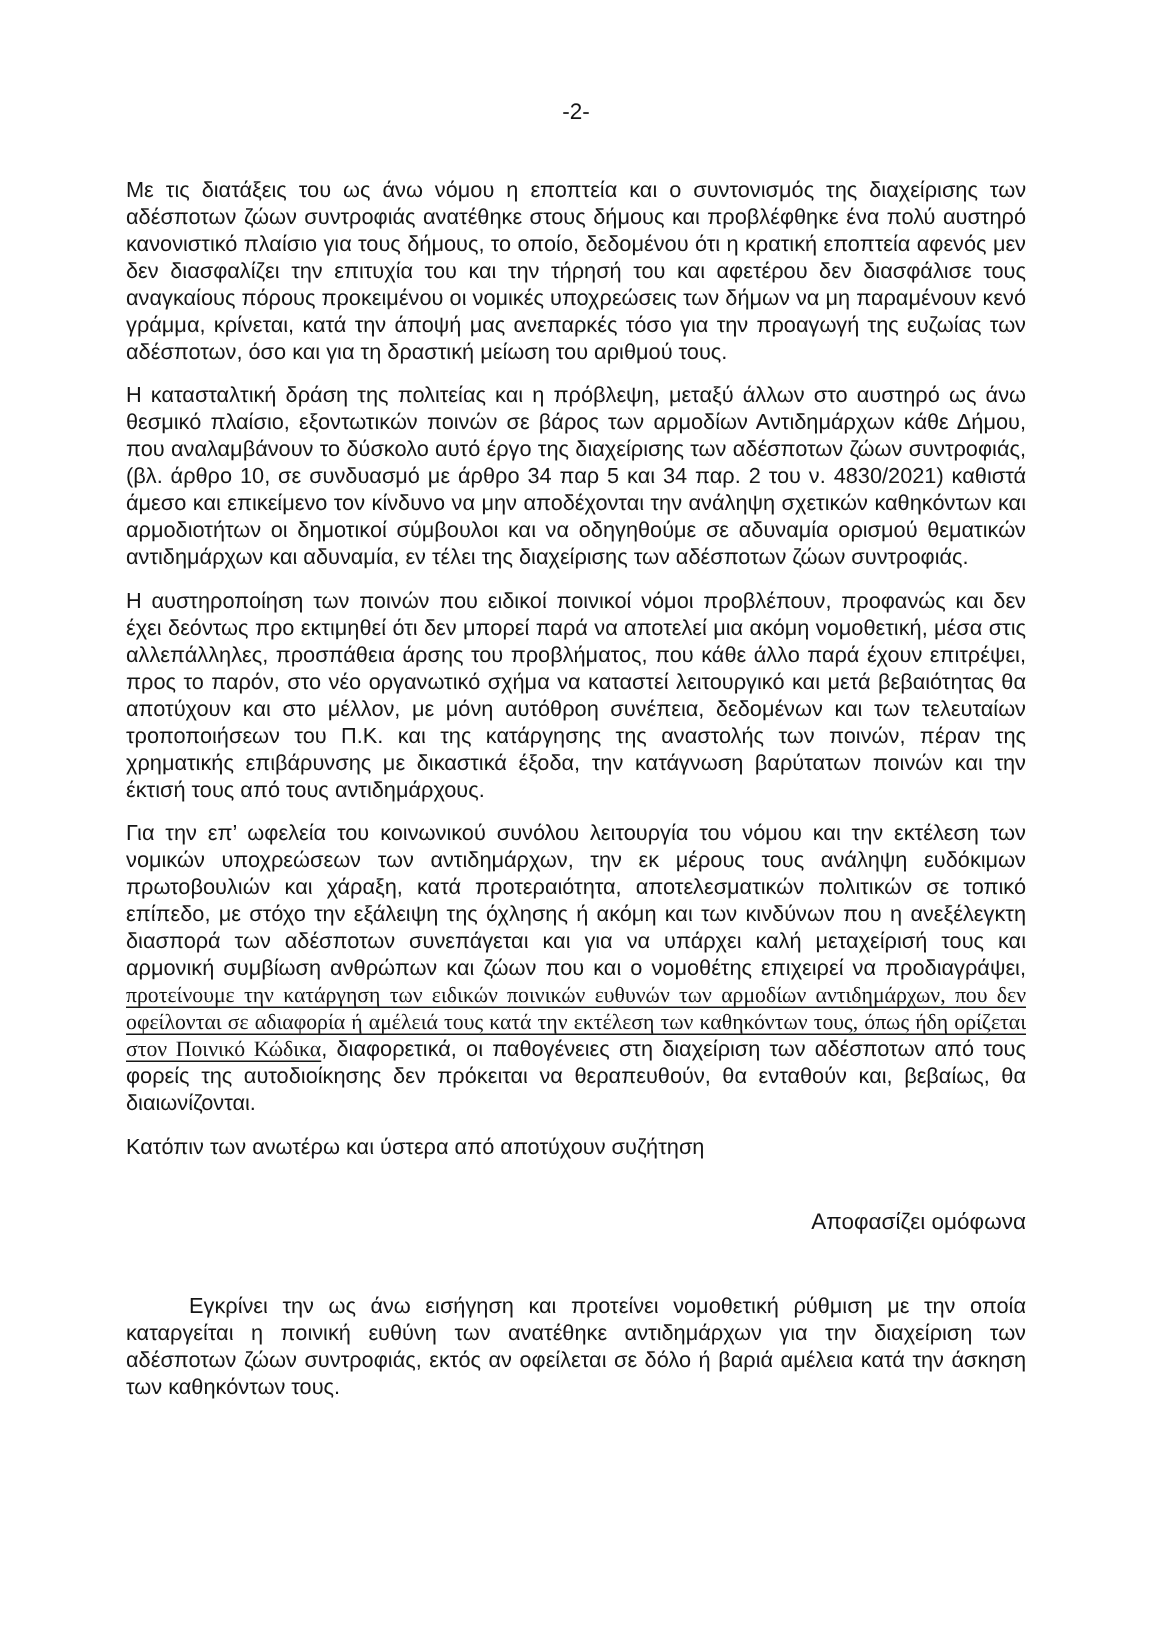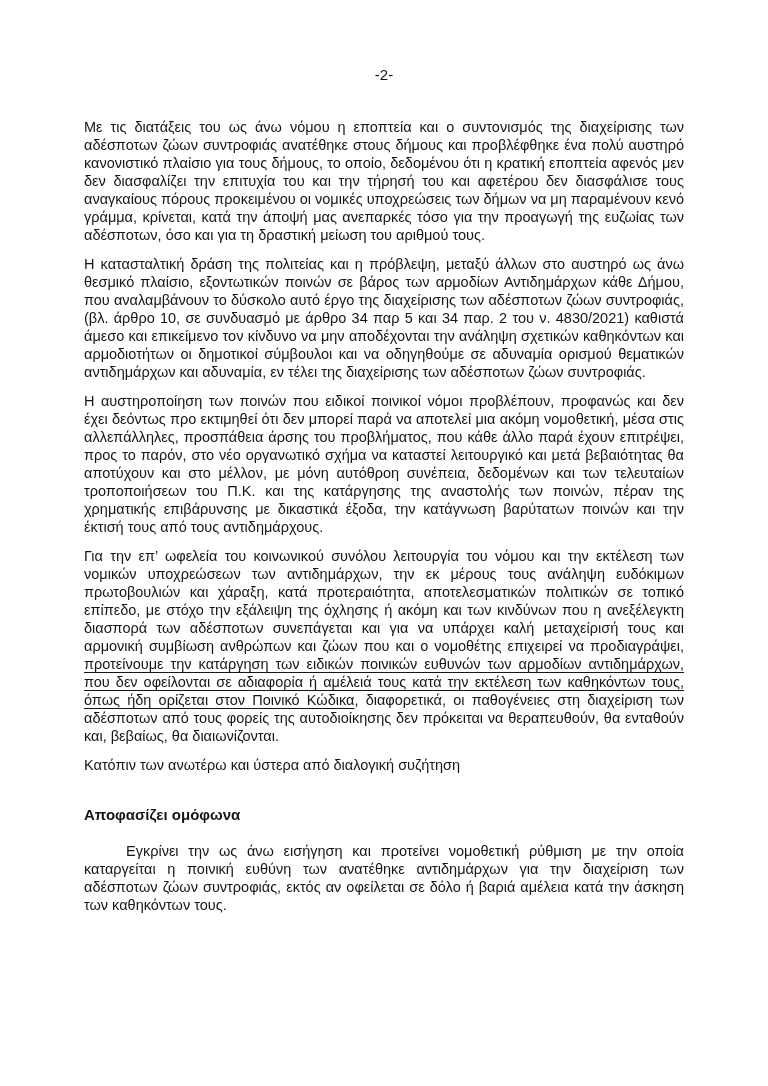--- a/index.html
+++ b/index.html
@@ -28,27 +28,28 @@
     text-align: justify;
     font-size: 14.5px;
     line-height: 18px;
   }
   .content p {
     margin: 0 0 11px 0;
   }
   .u {
     text-decoration: underline;
     text-underline-offset: 3px;
+    font-family: Liberation Serif, serif;
   }
   .decision {
-    margin: 32px 0 18px 0;
-    text-align: left;
+    margin: 32px 0 38px 0;
+    text-align: right;
     font-size: 15px;
     line-height: 18px;
-    font-weight: bold;
+    font-weight: normal;
   }
   .indent {
     text-indent: 42px;
   }
 </style>
 </head>
 <body>
 
 <div class="page">
 
@@ -57,20 +58,20 @@
   <div class="content">
 
     <p>Με τις διατάξεις του ως άνω νόμου η εποπτεία και ο συντονισμός της διαχείρισης των αδέσποτων ζώων συντροφιάς ανατέθηκε στους δήμους και προβλέφθηκε ένα πολύ αυστηρό κανονιστικό πλαίσιο για τους δήμους, το οποίο, δεδομένου ότι η κρατική εποπτεία αφενός μεν δεν διασφαλίζει την επιτυχία του και την τήρησή του και αφετέρου δεν διασφάλισε τους αναγκαίους πόρους προκειμένου οι νομικές υποχρεώσεις των δήμων να μη παραμένουν κενό γράμμα, κρίνεται, κατά την άποψή μας ανεπαρκές τόσο για την προαγωγή της ευζωίας των αδέσποτων, όσο και για τη δραστική μείωση του αριθμού τους.</p>
 
     <p>Η κατασταλτική δράση της πολιτείας και η πρόβλεψη, μεταξύ άλλων στο αυστηρό ως άνω θεσμικό πλαίσιο, εξοντωτικών ποινών σε βάρος των αρμοδίων Αντιδημάρχων κάθε Δήμου, που αναλαμβάνουν το δύσκολο αυτό έργο της διαχείρισης των αδέσποτων ζώων συντροφιάς, (βλ. άρθρο 10, σε συνδυασμό με άρθρο 34 παρ 5 και 34 παρ. 2 του ν. 4830/2021) καθιστά άμεσο και επικείμενο τον κίνδυνο να μην αποδέχονται την ανάληψη σχετικών καθηκόντων και αρμοδιοτήτων οι δημοτικοί σύμβουλοι και να οδηγηθούμε σε αδυναμία ορισμού θεματικών αντιδημάρχων και αδυναμία, εν τέλει της διαχείρισης των αδέσποτων ζώων συντροφιάς.</p>
 
     <p>Η αυστηροποίηση των ποινών που ειδικοί ποινικοί νόμοι προβλέπουν, προφανώς και δεν έχει δεόντως προ εκτιμηθεί ότι δεν μπορεί παρά να αποτελεί μια ακόμη νομοθετική, μέσα στις αλλεπάλληλες, προσπάθεια άρσης του προβλήματος, που κάθε άλλο παρά έχουν επιτρέψει, προς το παρόν, στο νέο οργανωτικό σχήμα να καταστεί λειτουργικό και μετά βεβαιότητας θα αποτύχουν και στο μέλλον, με μόνη αυτόθροη συνέπεια, δεδομένων και των τελευταίων τροποποιήσεων του Π.Κ. και της κατάργησης της αναστολής των ποινών, πέραν της χρηματικής επιβάρυνσης με δικαστικά έξοδα, την κατάγνωση βαρύτατων ποινών και την έκτισή τους από τους αντιδημάρχους.</p>
 
     <p><span>Για την επ’ ωφελεία του κοινωνικού συνόλου λειτουργία του νόμου και την εκτέλεση των νομικών υποχρεώσεων των αντιδημάρχων, την εκ μέρους τους ανάληψη ευδόκιμων πρωτοβουλιών και χάραξη, κατά προτεραιότητα, αποτελεσματικών πολιτικών σε τοπικό επίπεδο, με στόχο την εξάλειψη της όχλησης ή ακόμη και των κινδύνων που η ανεξέλεγκτη διασπορά των αδέσποτων συνεπάγεται και για να υπάρχει καλή μεταχείρισή τους και αρμονική συμβίωση ανθρώπων και ζώων που και ο νομοθέτης επιχειρεί να προδιαγράψει, </span><span class="u">προτείνουμε την κατάργηση των ειδικών ποινικών ευθυνών των αρμοδίων αντιδημάρχων, που δεν οφείλονται σε αδιαφορία ή αμέλειά τους κατά την εκτέλεση των καθηκόντων τους, όπως ήδη ορίζεται στον Ποινικό Κώδικα</span><span>, διαφορετικά, οι παθογένειες στη διαχείριση των αδέσποτων από τους φορείς της αυτοδιοίκησης δεν πρόκειται να θεραπευθούν, θα ενταθούν και, βεβαίως, θα διαιωνίζονται.</span></p>
 
-    <p>Κατόπιν των ανωτέρω και ύστερα από διαλογική συζήτηση</p>
+    <p>Κατόπιν των ανωτέρω και ύστερα από αποτύχουν συζήτηση</p>
 
     <div class="decision">Αποφασίζει ομόφωνα</div>
 
     <p class="indent">Εγκρίνει την ως άνω εισήγηση και προτείνει νομοθετική ρύθμιση με την οποία καταργείται η ποινική ευθύνη των ανατέθηκε αντιδημάρχων για την διαχείριση των αδέσποτων ζώων συντροφιάς, εκτός αν οφείλεται σε δόλο ή βαριά αμέλεια κατά την άσκηση των καθηκόντων τους.</p>
 
   </div>
 </div>
 
 </body></html>

